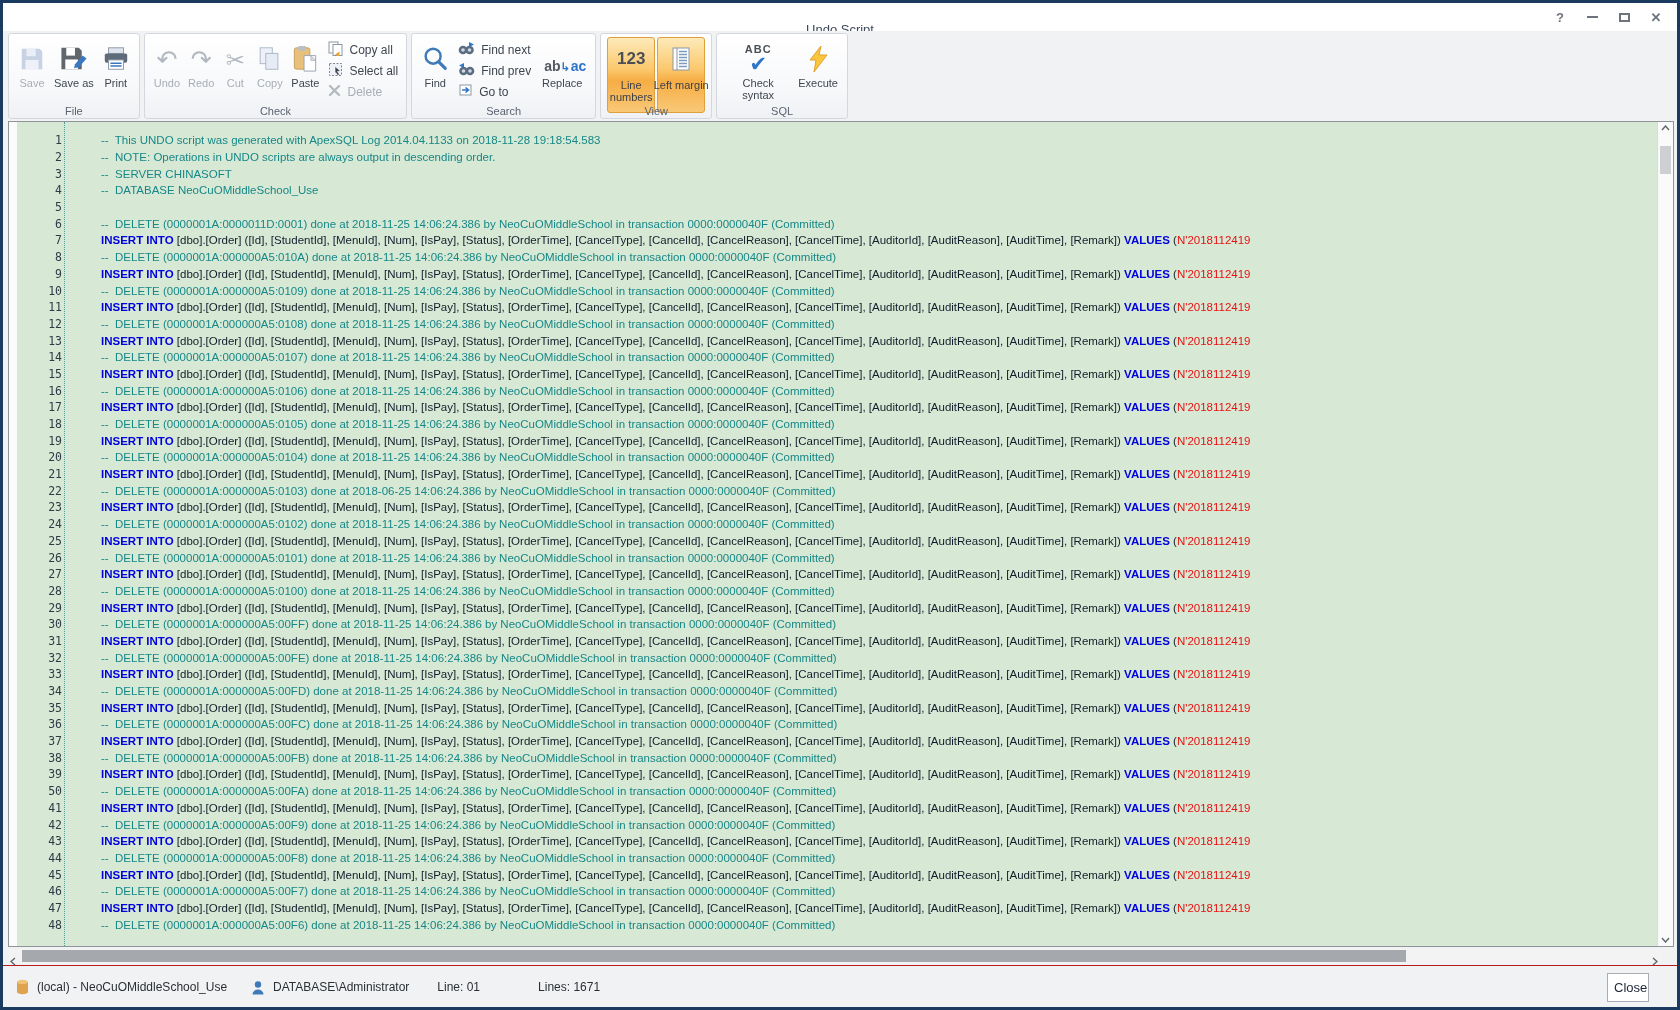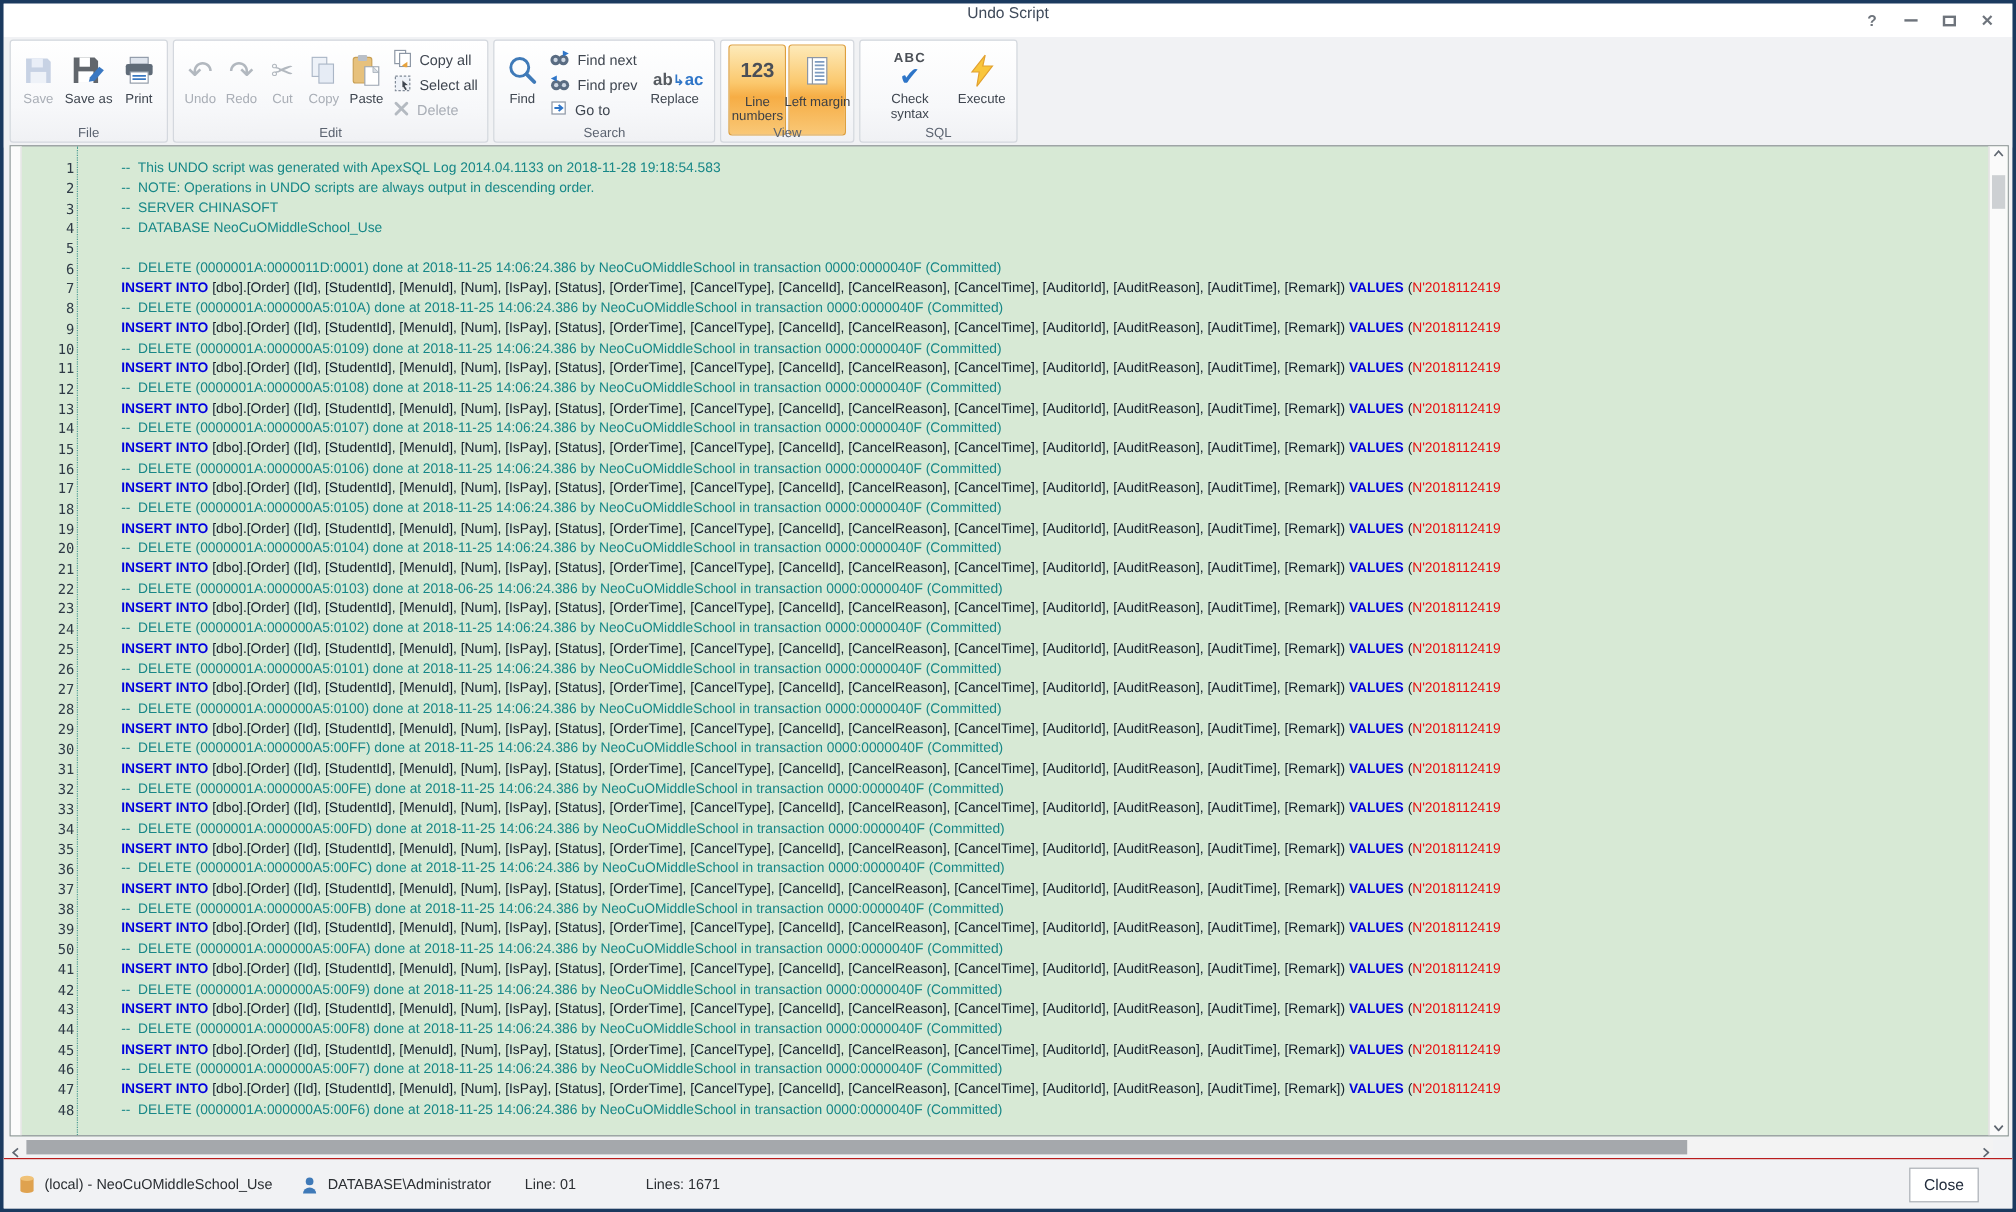--- a/index.html
+++ b/index.html
@@ -1,20 +1,20 @@
 <!DOCTYPE html>
 <html><head>
 <meta charset="utf-8">
 <style>
   html,body{margin:0;padding:0;background:#c8c8c8;}
   .window{width:1680px;height:1010px;border:3px solid #1b3a5f;box-sizing:border-box;position:relative;
     background:#f1f2f4;font-family:"Liberation Sans",sans-serif;overflow:hidden;}
   
   .titlebar{position:absolute;top:0;left:0;right:0;height:28px;background:#ffffff;}
-  .title{position:absolute;left:0;right:0;top:0;text-align:center;font-size:13px;color:#3f4a5a;}
+  .title{position:absolute;left:0;right:0;top:19px;text-align:center;font-size:13px;color:#3f4a5a;}
   .tbtns{position:absolute;right:10px;top:0;height:28px;display:flex;align-items:center;gap:10px;}
   .tbtn{width:22px;height:22px;display:flex;align-items:center;justify-content:center;color:#6e747c;
     font-size:13px;font-weight:bold;cursor:default;}
   .min-glyph{width:11px;height:2px;background:#6e747c;}
   .max-glyph{width:11px;height:9px;border:2px solid #6e747c;box-sizing:border-box;background:#fff;}
   
   .ribbon{position:absolute;top:28px;left:0;right:0;height:90px;display:flex;align-items:flex-start;
     padding:2px 0 0 5px;background:#f1f2f4;}
   .rgroup{position:relative;height:86px;background:linear-gradient(180deg,#ffffff,#f7f8fa 65%,#f0f1f4);
     border:1px solid #d4d8de;border-radius:3px;margin-right:4px;box-sizing:border-box;
@@ -68,21 +68,21 @@
   .hs-left{position:absolute;left:2px;top:3px;}
   .hs-thumb{position:absolute;left:14px;top:1px;height:12px;width:1384px;background:#a5a8ac;}
   .hs-right{position:absolute;right:3px;top:3px;}
   
   .statusbar{position:absolute;left:0;right:0;top:962px;height:42px;background:#f1f2f4;
     border-top:1px solid #b91c1c;display:flex;align-items:center;padding-left:13px;font-size:12px;color:#2b2f33;}
   .sb-ic{display:flex;align-items:center;margin-right:8px;}
   .sb-user-ic{margin-left:24px;}
   .sb-line{margin-left:28px;}
   .sb-lines{margin-left:58px;}
-  .close-btn{position:absolute;right:28px;top:7px;width:58px;height:29px;background:#ffffff;
+  .close-btn{position:absolute;right:28px;top:7px;width:42px;height:29px;background:#ffffff;
     border:1px solid #a8adb3;font-size:13px;color:#222c3c;font-family:inherit;cursor:default;}
 </style>
 </head>
 <body>
 
 <div class="window">
 
   <div class="titlebar">
     <div class="title">Undo Script</div>
     <div class="tbtns">
@@ -200,21 +200,21 @@
         </button>
         <button class="rsmall disabled">
           <span>
             <svg width="13" height="13">
                 <path d="M2 2 L11 11 M11 2 L2 11" stroke="#b4bac1" stroke-width="2.4" stroke-linecap="round"></path>
               </svg>
           </span>
           <span>Delete</span>
         </button>
       </div>
-      <div class="rgname">Edit</div>
+      <div class="rgname">Check</div>
     </div>
 
     <div class="rgroup">
       <button class="rbtn">
         <span class="ric">
           <svg width="28" height="28" viewBox="0 0 30 30">
               <circle cx="13" cy="12" r="8" fill="none" stroke="#3f7ab8" stroke-width="2.6"></circle>
               <path d="M19 18 L26 25" stroke="#3f7ab8" stroke-width="3.4" stroke-linecap="round"></path>
             </svg>
         </span>

